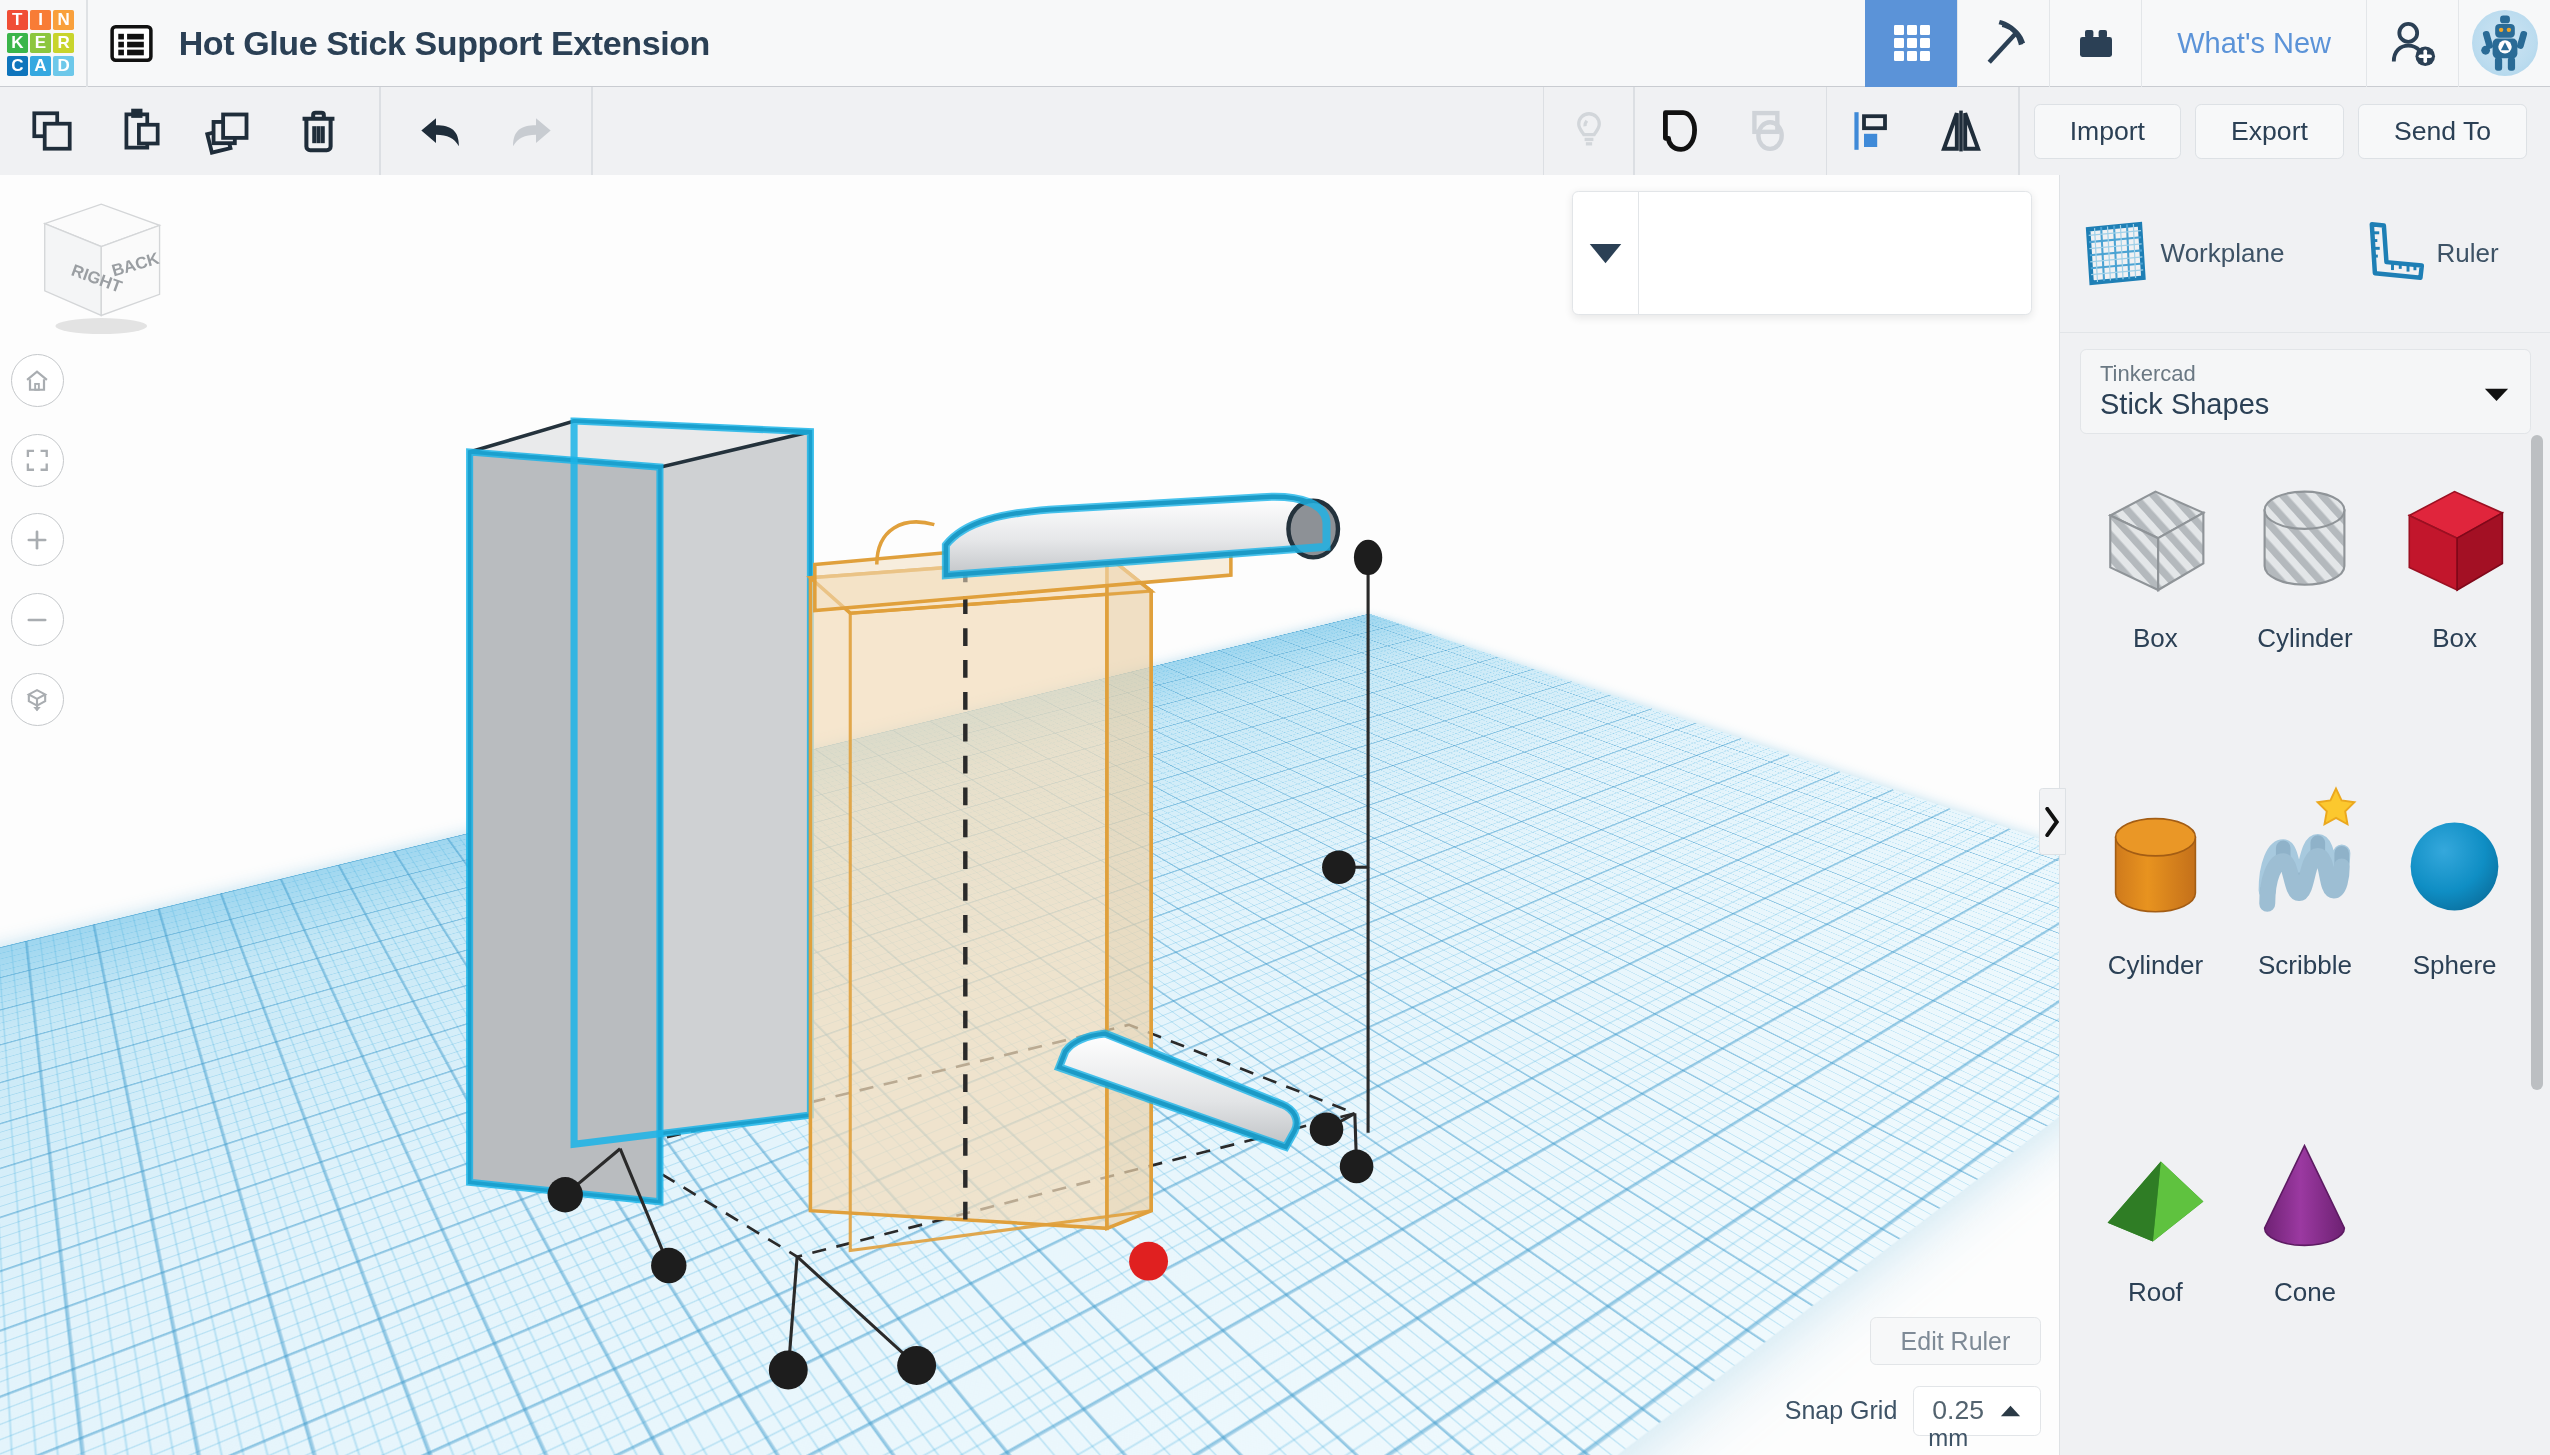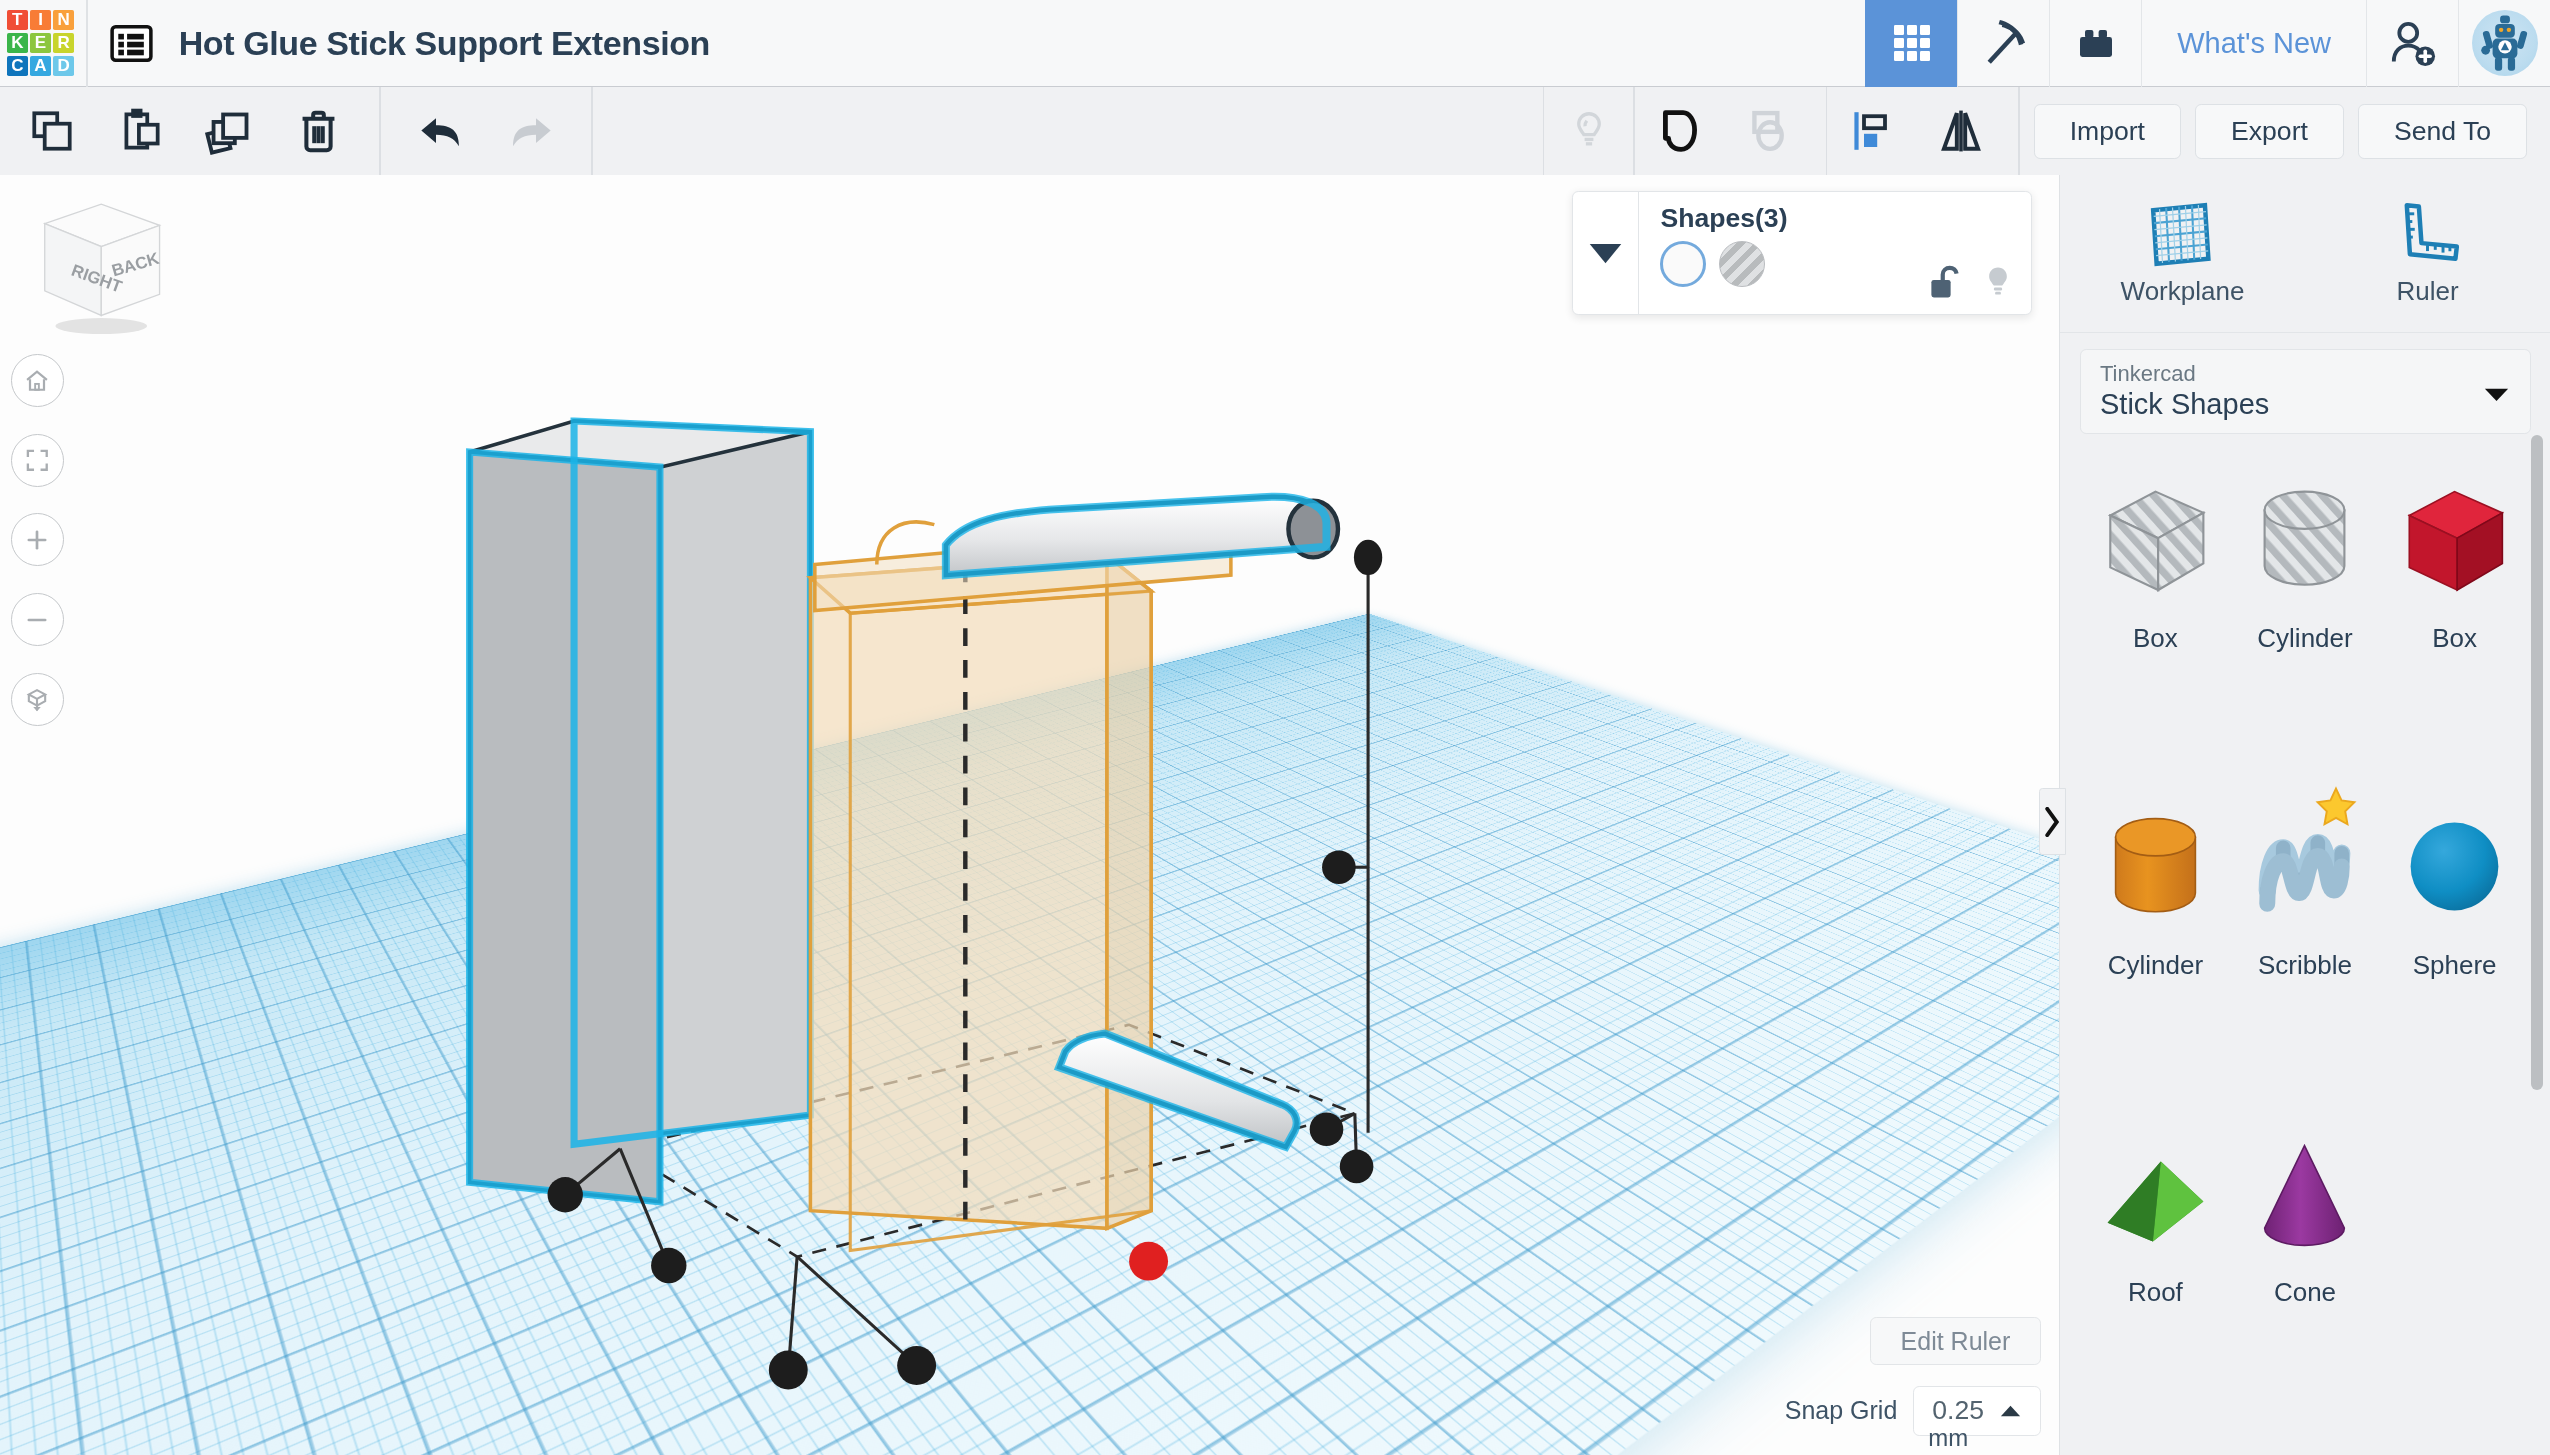--- a/index.html
+++ b/index.html
@@ -176,21 +176,21 @@
     cursor: pointer; z-index: 6;
   }
 
   
   .sidebar {
     position: absolute; right: 0; top: 175px; width: 491px; height: 1280px;
     background: #f0f1f3; border-left: 1.8px solid #dfe2e5;
   }
   .sb-tools { display: flex; height: 158px; border-bottom: 1.8px solid #e2e5e8; }
   .sb-tool {
-    flex: 1; display: flex; flex-direction: column;
+    flex: 1; display: flex; flex-direction: row;
     align-items: center; justify-content: center; gap: 7px; cursor: pointer;
   }
   .sb-tool-label { font-size: 26px; color: #3e5366; }
   .sb-dropdown {
     margin: 16px 19.5px 0 19.5px; height: 85px;
     background: #f5f6f7; border: 1.8px solid #e2e5e8; border-radius: 6.2px;
     padding: 10.6px 19.5px; position: relative; cursor: pointer;
   }
   .sb-dd-sub { font-size: 22px; color: #6a7883; }
   .sb-dd-main { font-size: 29px; color: #2b4055; margin-top: 1.8px; }
@@ -554,38 +554,20 @@
         <path d="M8.8 18 L12 21.6 L15.2 18 Z" fill="#a9adb1"></path>
       </svg>
     </div>
 
     <div class="shapes-panel">
       <div class="sp-toggle">
         <svg width="35" height="23" viewBox="0 0 20 13">
           <path d="M1 1 L19 1 L10 12 Z" fill="#2b4055"></path>
         </svg>
       </div>
-      <div class="sp-body">
-        <div class="sp-title">Shapes(3)</div>
-        <div class="sp-swatches">
-          <div class="sw sw-solid"></div>
-          <div class="sw sw-hole"></div>
-        </div>
-        <div class="sp-icons">
-          <svg width="35" height="39" viewBox="0 0 20 22" style="cursor:pointer">
-            <rect x="2.5" y="9.5" width="11" height="10" rx="1.4" fill="#4e6274"></rect>
-            <path d="M9 9.5 V6.4 C9 4.2 10.8 2.6 13 2.6 C15 2.6 16.6 4 16.9 5.9" fill="none" stroke="#4e6274" stroke-width="2.4"></path>
-          </svg>
-          <svg width="34" height="39" viewBox="0 0 20 22" style="cursor:pointer">
-            <path d="M10 2.2 C6.8 2.2 4.8 4.6 4.8 7.4 C4.8 9.7 6.6 11.2 7.5 12.8 H12.5 C13.4 11.2 15.2 9.7 15.2 7.4 C15.2 4.6 13.2 2.2 10 2.2 Z" fill="#c6cbd0"></path>
-            <rect x="7.6" y="14" width="4.8" height="1.7" rx="0.7" fill="#c6cbd0"></rect>
-            <rect x="8.3" y="16.5" width="3.4" height="1.6" rx="0.7" fill="#c6cbd0"></rect>
-          </svg>
-        </div>
-      </div>
     </div>
 
     <div class="edit-grid-btn">Edit Ruler</div>
     <div class="snapgrid-row">
       <div class="snapgrid-label">Snap Grid</div>
       <div class="snapgrid-select">
         <span class="snapgrid-val">0.25</span>
         <svg width="23" height="14" viewBox="0 0 13 8">
           <path d="M1 7 L6.5 1 L12 7 Z" fill="#2b3a46"></path>
         </svg>

